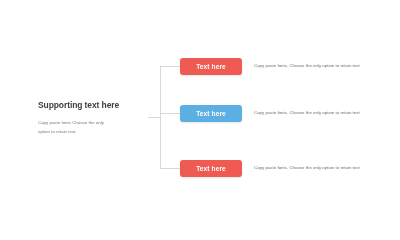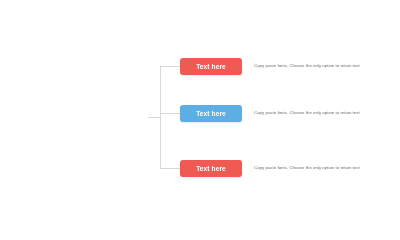--- a/index.html
+++ b/index.html
@@ -88,20 +88,24 @@
     color: #6f6f6f;
     white-space: nowrap;
     line-height: 1.4;
   }
 </style>
 </head>
 <body>
 
 <div class="slide">
 
+  <div class="left-block">
+    <div class="left-title">Supporting text here</div>
+    <div class="left-body">Copy paste  fonts  Choose the only option to retain text.</div>
+  </div>
 
   <div class="conn conn-h" style="left:148px; top:117px; width:12px;"></div>
   <div class="conn conn-v" style="left:160px; top:66px; height:103px;"></div>
   <div class="conn conn-h" style="left:160px; top:66px; width:20px;"></div>
   <div class="conn conn-h" style="left:160px; top:113px; width:20px;"></div>
   <div class="conn conn-h" style="left:160px; top:168px; width:20px;"></div>
 
   <div class="row row-1">
     <div class="pill pill-red">
       <span>Text here</span>

